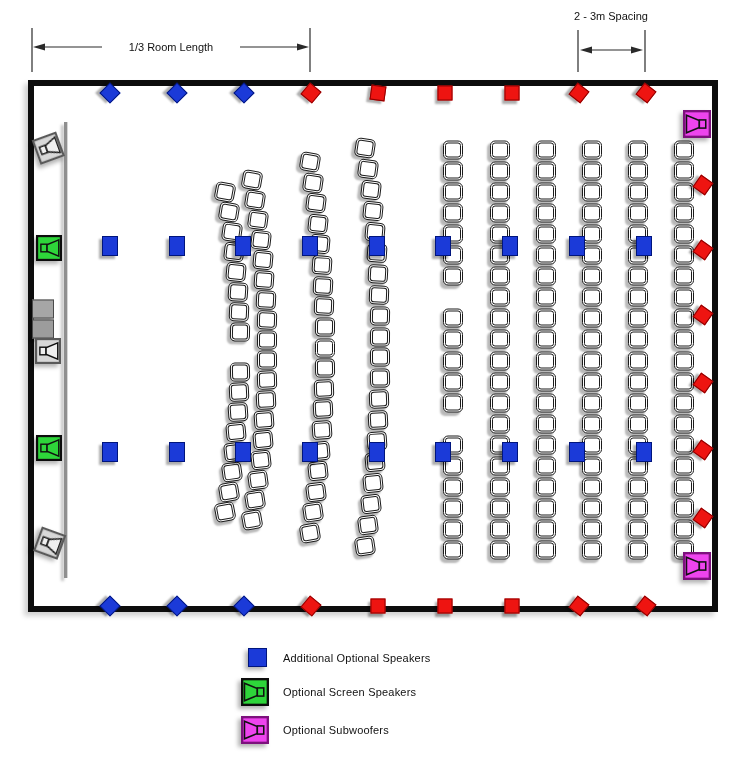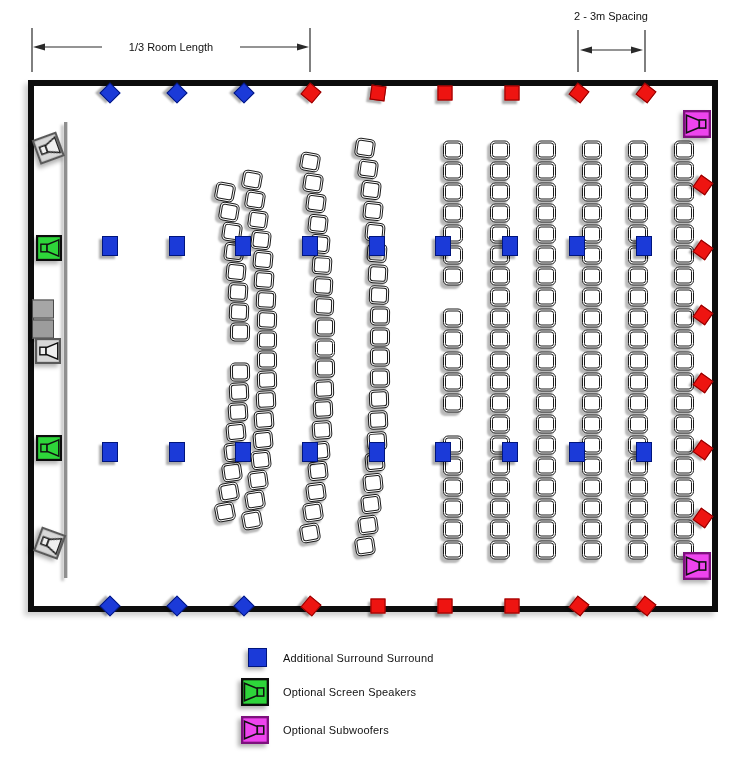--- a/index.html
+++ b/index.html
@@ -730,21 +730,21 @@
     <rect x="14" y="8.5" width="5.5" height="7" fill="#ee44ee" stroke="#111" stroke-width="1.3"></rect>
   </g>
         </svg></div>
     </div>
 
   <div class="legend">
     <div class="lrow" style="top:12px;">
       <span class="licon">
           <span class="lsq" style="background:#1b3ad8;border-color:#00157d"></span>
         </span>
-      <span class="llabel">Additional Surround Surround</span>
+      <span class="llabel">Additional Optional Speakers</span>
     </div>
     <div class="lrow" style="top:80px;">
       <span class="licon">
           <svg width="28" height="28" viewBox="0 0 24 24">
             <g>
     <rect x="1" y="1" width="22" height="22" fill="#ee44ee" stroke="#7d117d" stroke-width="2"></rect>
     <polygon points="3,4.5 14,9 14,15 3,19.5" fill="#ee44ee" stroke="#111" stroke-width="1.3"></polygon>
     <rect x="14" y="8.5" width="5.5" height="7" fill="#ee44ee" stroke="#111" stroke-width="1.3"></rect>
   </g>
           </svg>

